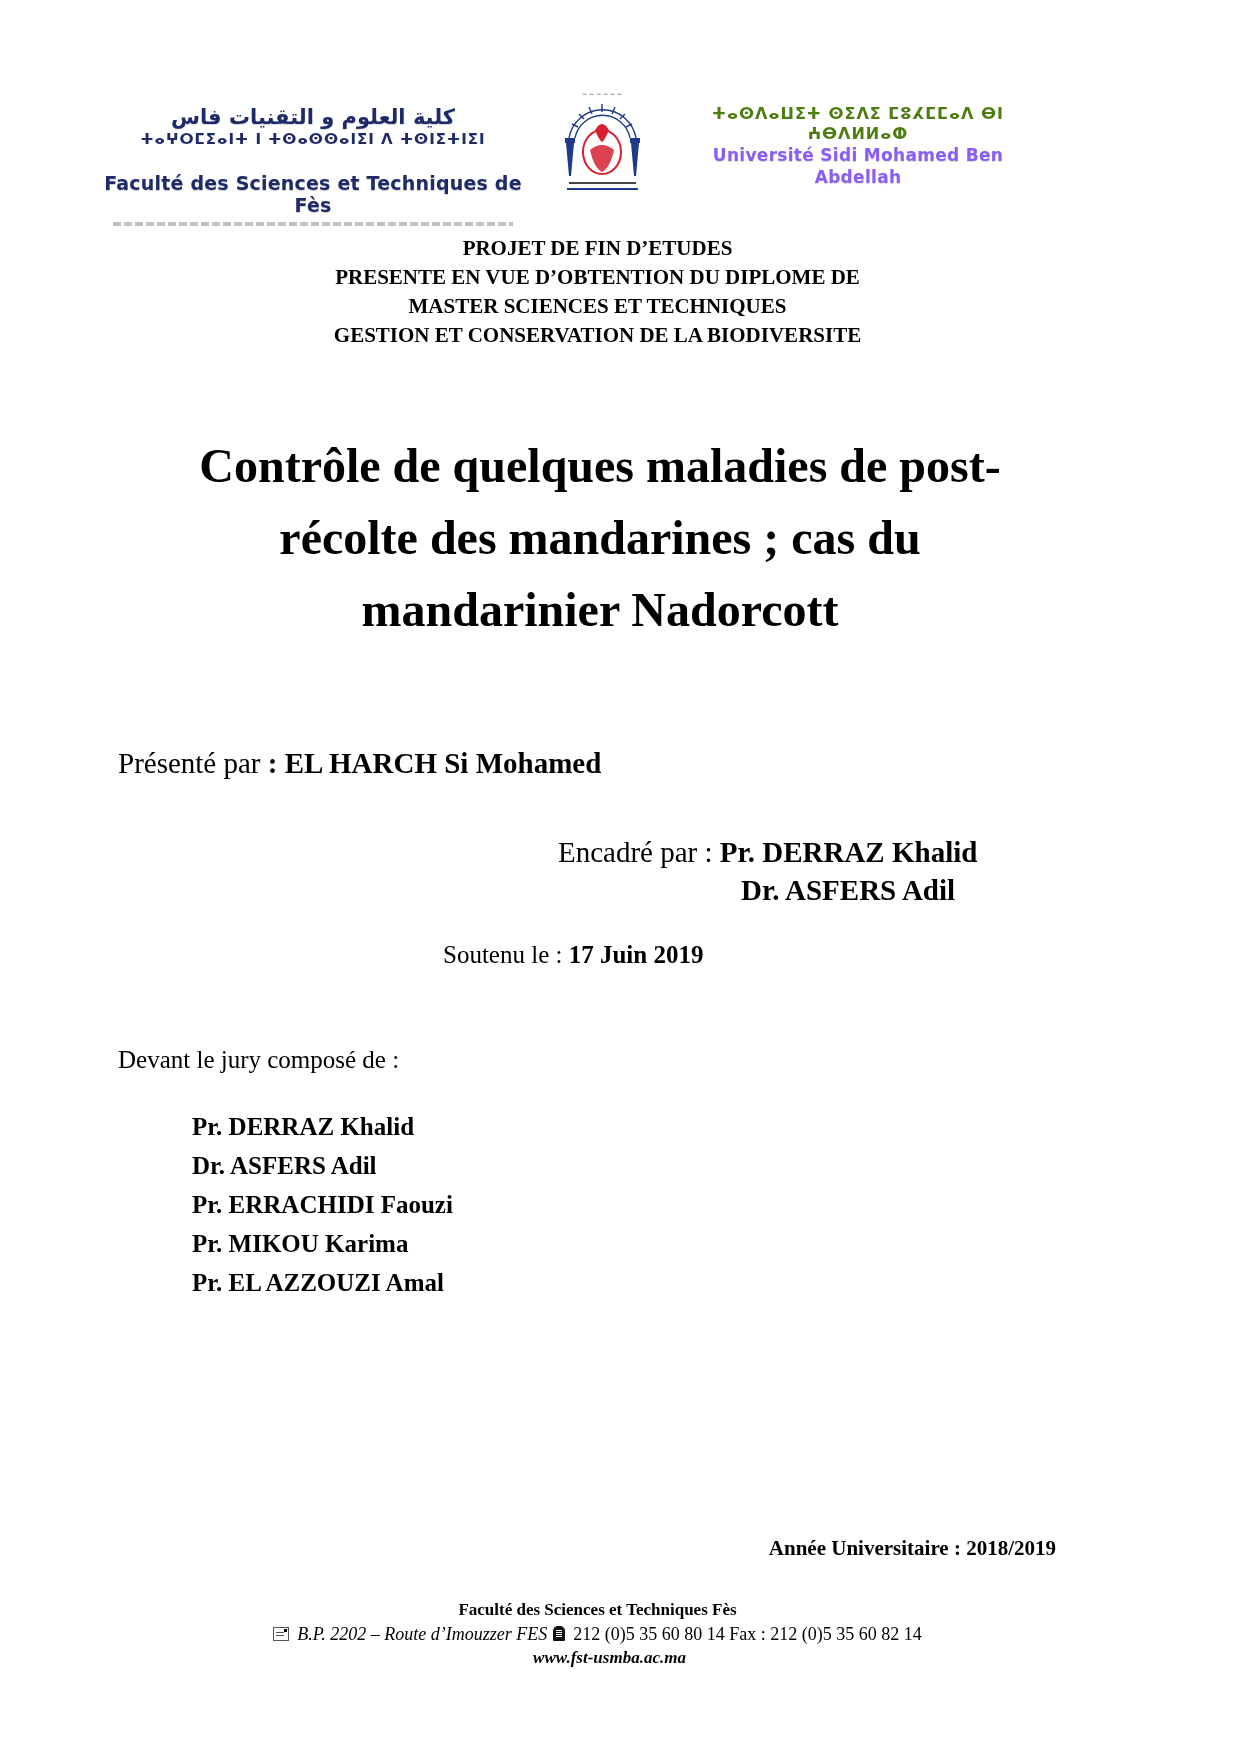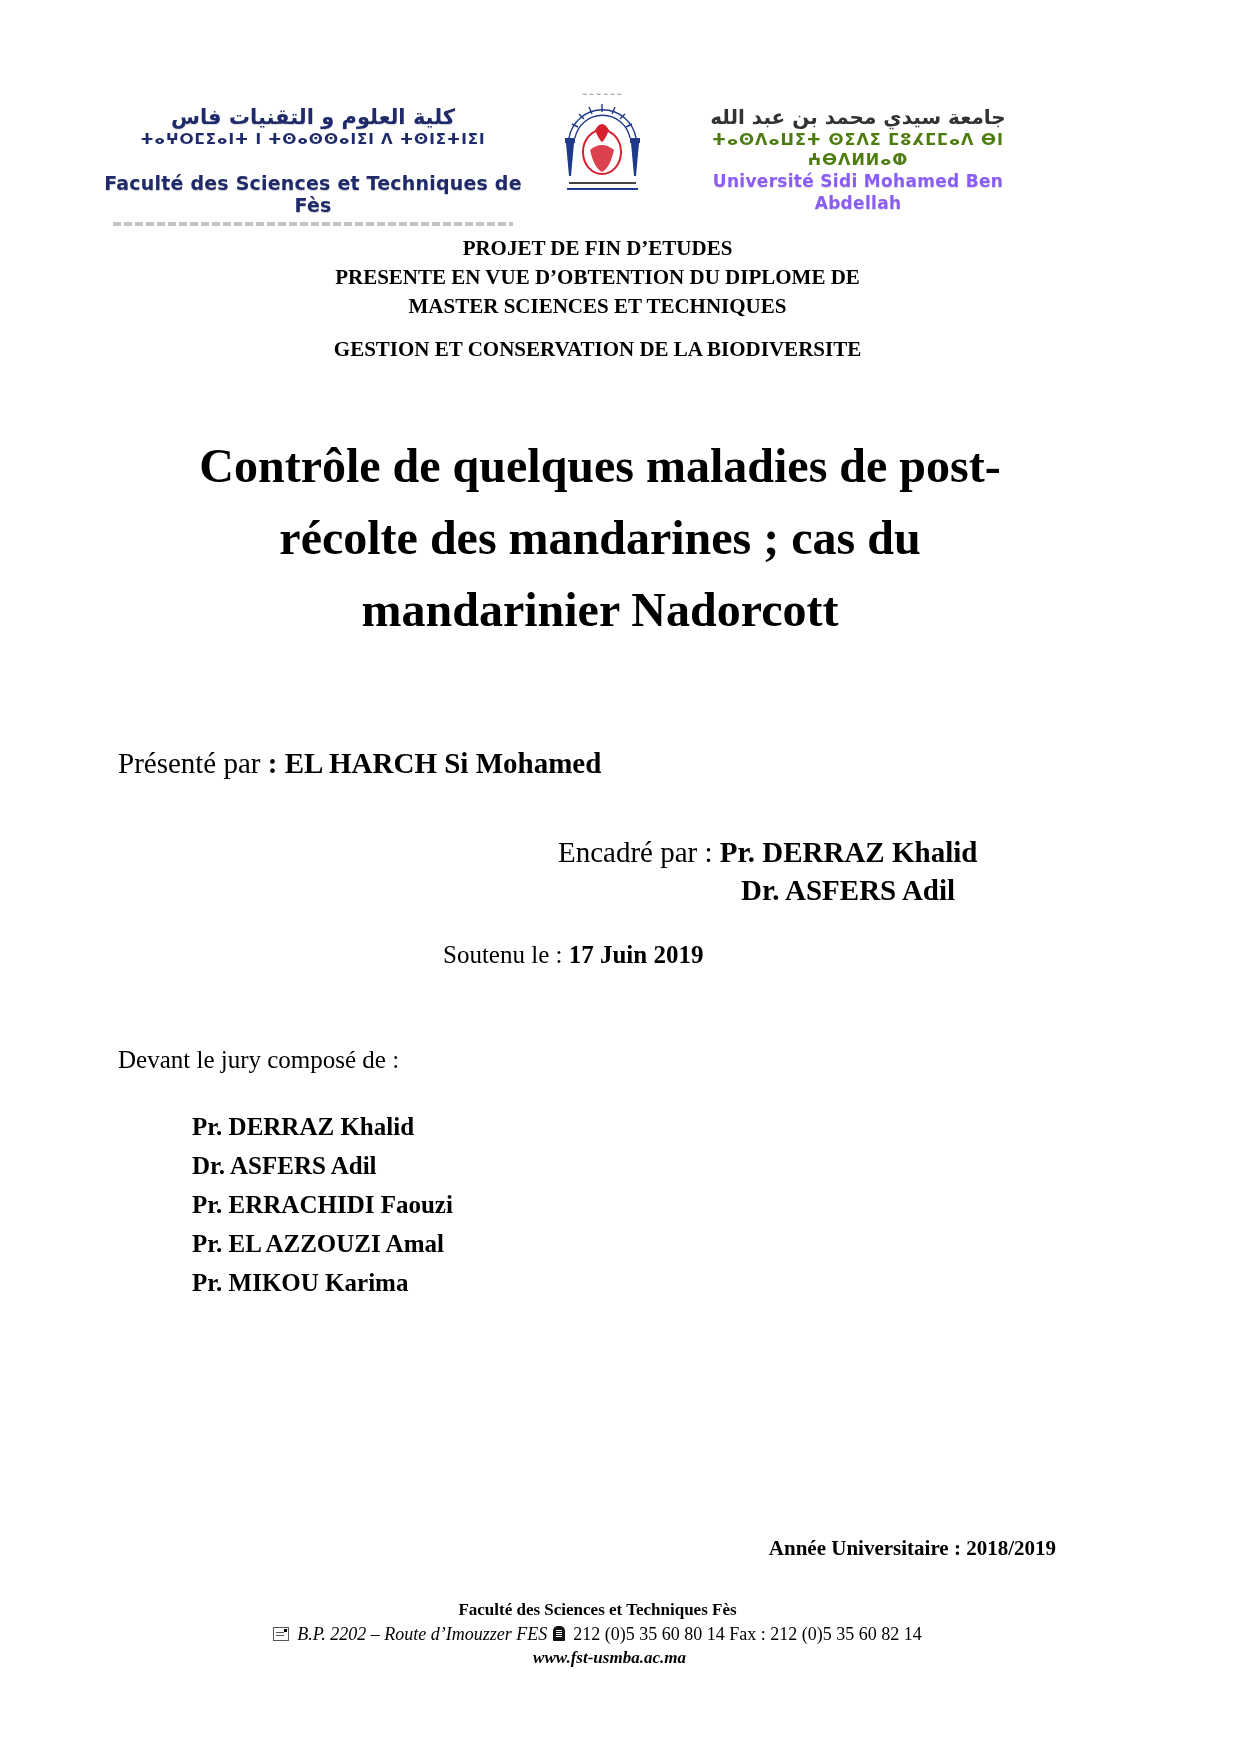--- a/index.html
+++ b/index.html
@@ -61,21 +61,21 @@
       font-size: 17px; font-weight: bold; color: #8b5cf6; line-height: 22px;
       letter-spacing: 0.3px;
       text-shadow: 0 1px 1px rgba(0,0,0,0.15);
     }
 
     
     .program {
       left: 0; width: 1195px; top: 234px; text-align: center;
       font-weight: bold; font-size: 21px; line-height: 29px;
     }
-    .program .spec { margin-top: 14px; }
+    .program .spec { }
 
     
     .title {
       left: 110px; width: 980px; top: 430px; text-align: center;
       font-weight: bold; font-size: 48px; line-height: 72px;
     }
 
     
     .presented {
       left: 118px; top: 745px; font-size: 29px; line-height: 36px;
@@ -165,21 +165,20 @@
     <ellipse cx="47" cy="72" rx="19" ry="22" fill="none" stroke="#d62030" stroke-width="2"></ellipse>
     <path d="M40 50 Q47 38 54 50 Q50 60 47 62 Q44 60 40 50Z" fill="#d62030"></path>
     <path d="M35 70 Q47 60 59 70 Q55 88 47 92 Q39 88 35 70Z" fill="#d62030" opacity="0.85"></path>
 
     <rect x="14" y="102" width="67" height="2" fill="#444"></rect>
     <rect x="12" y="108" width="71" height="2" fill="#1f3a8a"></rect>
   </svg>
 </div>
 
 <div class="abs usmba-logo">
-  <div class="usmba-arabic">جامعة سيدي محمد بن عبد الله</div>
   <div class="usmba-tifinagh">ⵜⴰⵙⴷⴰⵡⵉⵜ ⵙⵉⴷⵉ ⵎⵓⵃⵎⵎⴰⴷ ⴱⵏ ⵄⴱⴷⵍⵍⴰⵀ</div>
   <div class="usmba-french">Université Sidi Mohamed Ben Abdellah</div>
 </div>
 
 <div class="abs program">
   <div>PROJET DE FIN D’ETUDES</div>
   <div>PRESENTE EN VUE D’OBTENTION DU DIPLOME DE</div>
   <div>MASTER SCIENCES ET TECHNIQUES</div>
   <div class="spec">GESTION ET CONSERVATION DE LA BIODIVERSITE</div>
 </div>
@@ -205,22 +204,22 @@
 
 <div class="abs defended">
   <span>Soutenu le : </span><span class="b">17 Juin 2019</span>
 </div>
 
 <div class="abs jury-label">Devant le jury composé de :</div>
 <ul class="abs jury-list">
   <li>Pr. DERRAZ Khalid</li>
   <li>Dr. ASFERS Adil</li>
   <li>Pr. ERRACHIDI Faouzi</li>
+  <li>Pr. MIKOU Karima</li>
   <li>Pr. EL AZZOUZI Amal</li>
-  <li>Pr. MIKOU Karima</li>
 </ul>
 
 <div class="abs year">Année Universitaire : 2018/2019</div>
 
 <div class="abs footer">
   <div class="fac">Faculté des Sciences et Techniques Fès</div>
   <div>
     <span class="icon-mail"></span><span class="addr">B.P. 2202 – Route d’Imouzzer FES</span><span class="icon-phone"></span><span>212 (0)5 35 60 80 14 Fax : 212 (0)5 35 60 82 14</span>
   </div>
   <div class="web">www.fst-usmba.ac.ma</div>

